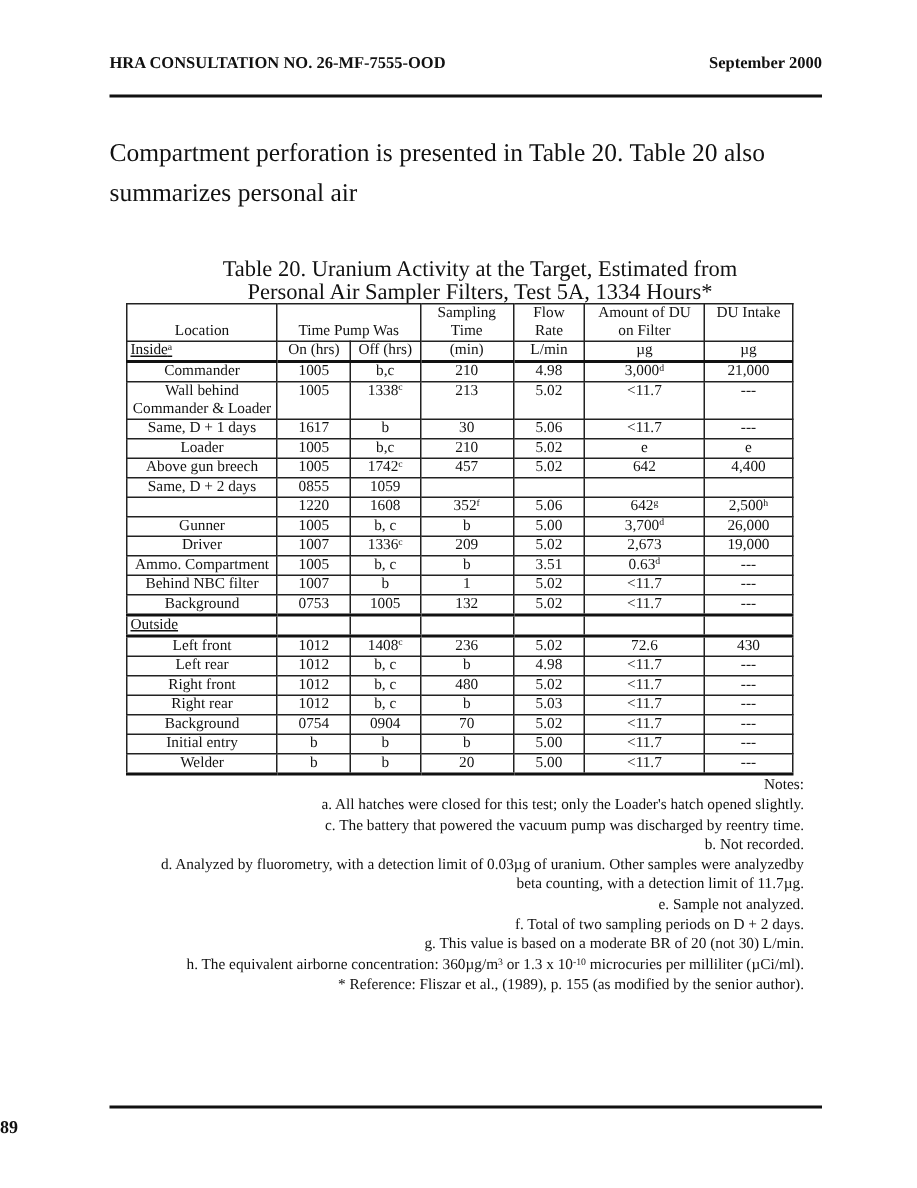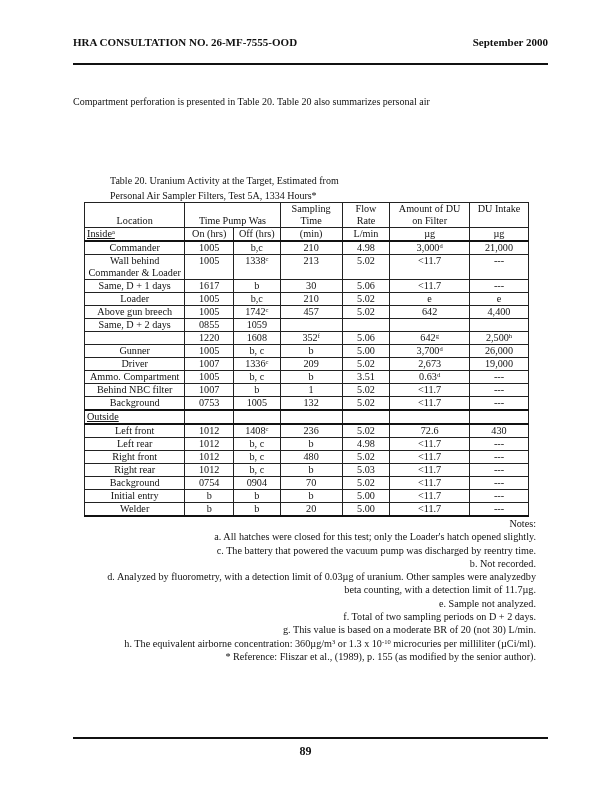--- a/index.html
+++ b/index.html
@@ -3,39 +3,39 @@
   <meta charset="utf-8">
   <style>
     html, body { margin: 0; padding: 0; background: #ffffff; }
     body { width: 611px; height: 792px; position: relative; overflow: hidden;
            font-family: "Liberation Serif", "DejaVu Serif", serif; color: #111; }
     .header { position: absolute; left: 73px; right: 63px; top: 36px; height: 20px;
               font-weight: bold; font-size: 11px; }
     .header .left { position: absolute; left: 0; top: 0; }
     .header .right { position: absolute; right: 0; top: 0; }
     .rule-top { position: absolute; left: 73px; right: 63px; top: 63px; border-top: 2px solid #111; }
-    .para { position: absolute; left: 73px; width: 470px; font-size: 10px; line-height: 27px; top: 88px; }
+    .para { position: absolute; left: 73px; width: 470px; font-size: 17px; line-height: 27px; top: 88px; }
     .para p { margin: 0; }
-    .caption { position: absolute; left: 110px; width: 420px; top: 173px; 
-               font-size: 10px; line-height: 15px; }
+    .caption { position: absolute; left: 110px; width: 420px; top: 173px; text-align: center;
+               font-size: 15px; line-height: 15px; }
     table.data { position: absolute; left: 84px; top: 202px; width: 445px; border-collapse: collapse;
                  font-size: 10.2px; line-height: 12px; }
     table.data th, table.data td { border: 1px solid #222; padding: 0 2px; text-align: center;
                  vertical-align: top; font-weight: normal; }
     table.data th { vertical-align: bottom; }
     table.data tr.units td { border-bottom: 2px solid #111; }
     table.data tr:last-child td { border-bottom: 2px solid #111; }
     table.data td.section { text-align: left; text-decoration: underline; }
     sup { font-size: 6.5px; vertical-align: top; position: relative; top: -2px; }
     .c-loc { width: 97px; } .c-on { width: 47px; } .c-off { width: 45px; }
     .c-st { width: 60px; } .c-fr { width: 46px; } .c-du { width: 77px; } .c-in { width: 57px; }
     .notes { position: absolute; left: 86px; width: 450px; top: 517px; font-size: 10.2px; line-height: 13.3px; }
     .notes div { margin: 0; text-align: right; }
     .rule-bottom { position: absolute; left: 73px; right: 63px; top: 737px; border-top: 2px solid #111; }
-    .pagenum { position: absolute; left: 0; right: 0; top: 744px; text-align: center; font-size: 12px; font-weight: bold; }
+    .pagenum { position: absolute; left: 0; right: 0; top: 744px; font-size: 12px; font-weight: bold; }
   </style>
 </head>
 <body>
 
 <div class="header">
   <span class="left">HRA CONSULTATION NO. 26-MF-7555-OOD</span>
   <span class="right">September 2000</span>
 </div>
 <div class="rule-top"></div>
 

